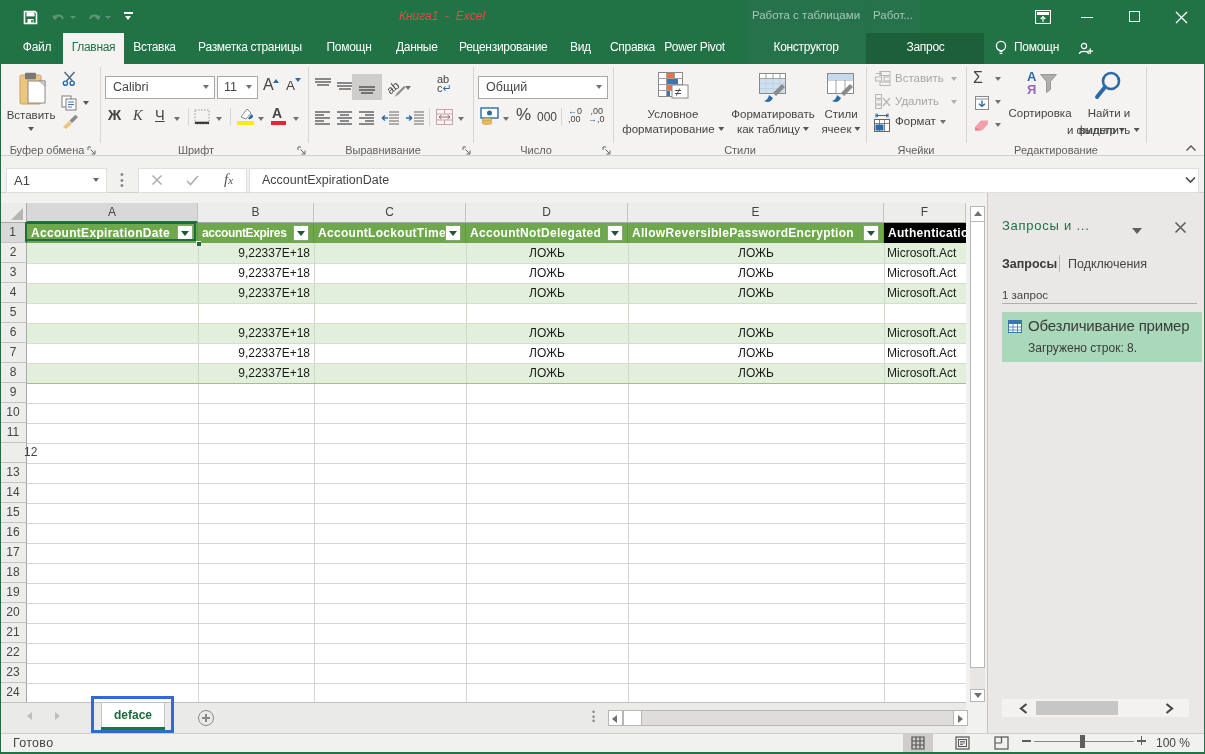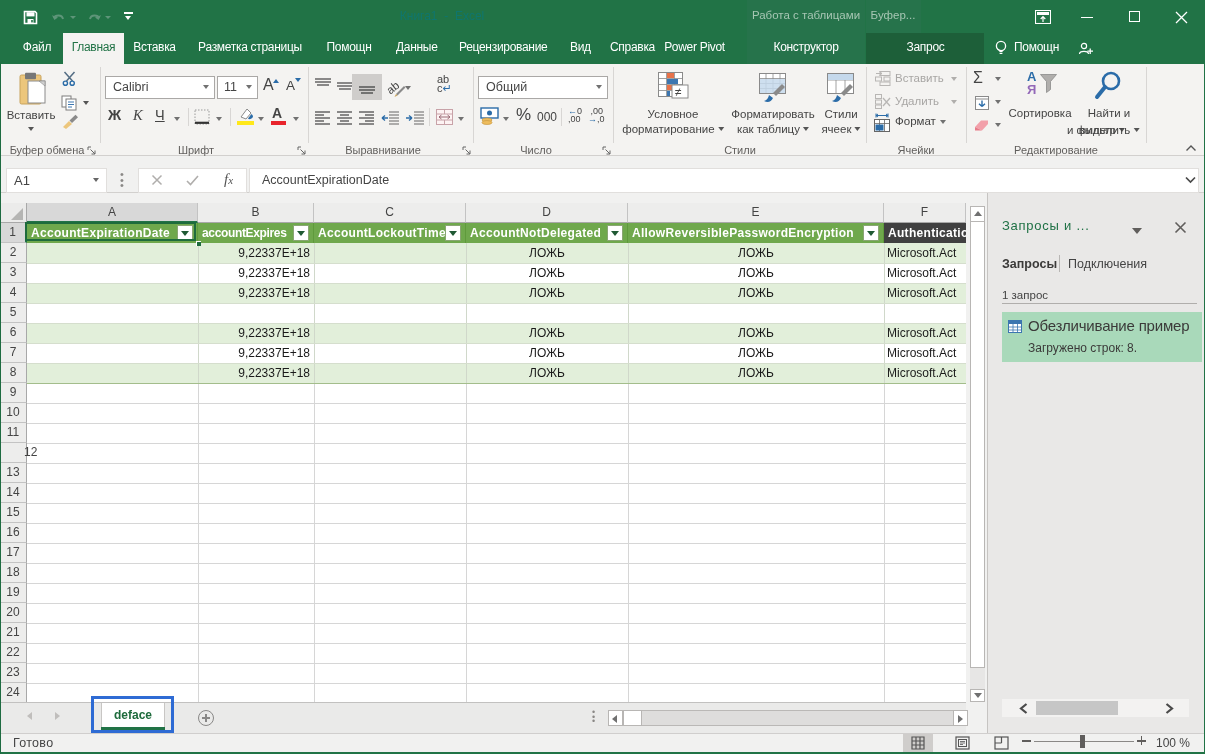--- a/index.html
+++ b/index.html
@@ -4,21 +4,21 @@
 *{margin:0;padding:0;box-sizing:border-box;}
 html,body{width:1205px;height:754px;overflow:hidden;}
 body{font-family:"Liberation Sans",sans-serif;position:relative;background:#fff;}
 .abs{position:absolute;}
 
 #titlebar{left:0;top:0;width:1205px;height:33px;background:#217346;}
 #tabrow{left:0;top:33px;width:1205px;height:31px;background:#217346;}
 #ctx1{left:747px;top:0;width:118px;height:64px;background:#26734b;}
 #ctx2a{left:866px;top:0;width:55px;height:33px;background:#26734b;}
 #ctx2b{left:866px;top:33px;width:118px;height:31px;background:#1d5f39;}
-.ttxt{color:#0f766e;font-size:12px;}
+.ttxt{color:#ef4444;font-size:12px;font-style:italic;}
 .ctxlbl{color:#a6c6b3;font-size:11.5px;}
 .rtab{position:absolute;top:33px;height:31px;line-height:29px;color:#fff;font-size:12px;letter-spacing:-0.3px;text-align:center;white-space:nowrap;}
 #seltab{position:absolute;left:63px;top:33px;width:61px;height:31px;background:#f4f3f1;color:#217346;line-height:29px;text-align:center;font-size:12px;letter-spacing:-0.3px;}
 
 #ribbon{left:0;top:64px;width:1205px;height:92px;background:#f4f3f1;border-bottom:1px solid #d2d0ce;}
 .gsep{position:absolute;top:67px;width:1px;height:76px;background:#d8d6d4;}
 .glabel{position:absolute;top:144px;font-size:11px;color:#605e5c;text-align:center;white-space:nowrap;}
 .launcher{position:absolute;top:146px;width:10px;height:10px;}
 .rlbl{font-size:11.5px;color:#444;white-space:nowrap;}
 .gray{color:#a8a6a4;}
@@ -76,21 +76,21 @@
     <div style="width:0;height:0;border-left:3px solid transparent;border-right:3px solid transparent;border-top:3.5px solid #5e9579;"></div>
   </div>
 <div class="abs" style="left:124px;top:12px;">
 <div style="width:9px;height:1.8px;background:#fff;"></div>
 <div style="margin-top:2.5px;margin-left:1px;width:0;height:0;border-left:3.5px solid transparent;border-right:3.5px solid transparent;border-top:4px solid #fff;"></div>
 </div>
 
 <div class="abs ttxt" style="left:442px;top:9px;transform:translateX(-50%);white-space:nowrap;">Книга1&nbsp; -&nbsp; Excel</div>
 
 <div class="abs ctxlbl" style="left:806px;top:9px;transform:translateX(-50%);white-space:nowrap;">Работа с таблицами</div>
-<div class="abs ctxlbl" style="left:893px;top:9px;transform:translateX(-50%);white-space:nowrap;">Буфер...</div>
+<div class="abs ctxlbl" style="left:893px;top:9px;transform:translateX(-50%);white-space:nowrap;">Работ...</div>
 
 <div class="abs" style="left:1035px;top:10px;">
 <svg width="16" height="14" viewBox="0 0 16 14">
       <rect x="0.5" y="0.5" width="15" height="13" fill="none" stroke="#fff" stroke-width="1.1"></rect>
       <rect x="2" y="2" width="12" height="3" fill="#fff"></rect>
       <path d="M8 12 L8 7 M5.7 9 L8 6.7 L10.3 9" stroke="#fff" stroke-width="1.2" fill="none"></path>
     </svg>
 </div>
 <div class="abs" style="left:1081px;top:17px;width:12px;height:1.4px;background:#fff;"></div>
 <div class="abs" style="left:1129px;top:11px;width:11px;height:11px;border:1.2px solid #fff;"></div>
@@ -443,21 +443,21 @@
   </div>
 <div class="abs" style="left:314px;top:223px;width:152px;height:20px;background:#6fa84c;border-right:1px solid #5f9a3c;box-sizing:border-box;overflow:hidden;">
     <span style="position:absolute;left:4px;top:0;line-height:20px;font-size:12px;font-weight:bold;letter-spacing:0.3px;color:#fff;white-space:nowrap;">AccountLockoutTime</span>
   </div>
 <div class="abs" style="left:466px;top:223px;width:162px;height:20px;background:#6fa84c;border-right:1px solid #5f9a3c;box-sizing:border-box;overflow:hidden;">
     <span style="position:absolute;left:4px;top:0;line-height:20px;font-size:12px;font-weight:bold;letter-spacing:0.3px;color:#fff;white-space:nowrap;">AccountNotDelegated</span>
   </div>
 <div class="abs" style="left:628px;top:223px;width:256px;height:20px;background:#6fa84c;border-right:1px solid #5f9a3c;box-sizing:border-box;overflow:hidden;">
     <span style="position:absolute;left:4px;top:0;line-height:20px;font-size:12px;font-weight:bold;letter-spacing:0.3px;color:#fff;white-space:nowrap;">AllowReversiblePasswordEncryption</span>
   </div>
-<div class="abs" style="left:884px;top:223px;width:82px;height:32px;background:#404040;box-sizing:border-box;overflow:hidden;">
+<div class="abs" style="left:884px;top:223px;width:82px;height:32px;background:#000000;box-sizing:border-box;overflow:hidden;">
     <span style="position:absolute;left:4px;top:0;line-height:20px;font-size:12px;font-weight:bold;letter-spacing:0.3px;color:#fff;white-space:nowrap;">Authenticatio</span>
   </div>
 <div class="abs" style="left:177px;top:225px;width:16px;height:16px;background:#fff;border:1px solid #89a573;box-sizing:border-box;"></div>
 <div class="abs" style="left:181px;top:231px;width:0;height:0;border-left:4px solid transparent;border-right:4px solid transparent;border-top:5px solid #1f5933;"></div>
 <div class="abs" style="left:293px;top:225px;width:16px;height:16px;background:#fff;border:1px solid #89a573;box-sizing:border-box;"></div>
 <div class="abs" style="left:297px;top:231px;width:0;height:0;border-left:4px solid transparent;border-right:4px solid transparent;border-top:5px solid #1f5933;"></div>
 <div class="abs" style="left:445px;top:225px;width:16px;height:16px;background:#fff;border:1px solid #89a573;box-sizing:border-box;"></div>
 <div class="abs" style="left:449px;top:231px;width:0;height:0;border-left:4px solid transparent;border-right:4px solid transparent;border-top:5px solid #1f5933;"></div>
 <div class="abs" style="left:607px;top:225px;width:16px;height:16px;background:#fff;border:1px solid #89a573;box-sizing:border-box;"></div>
 <div class="abs" style="left:611px;top:231px;width:0;height:0;border-left:4px solid transparent;border-right:4px solid transparent;border-top:5px solid #1f5933;"></div>

